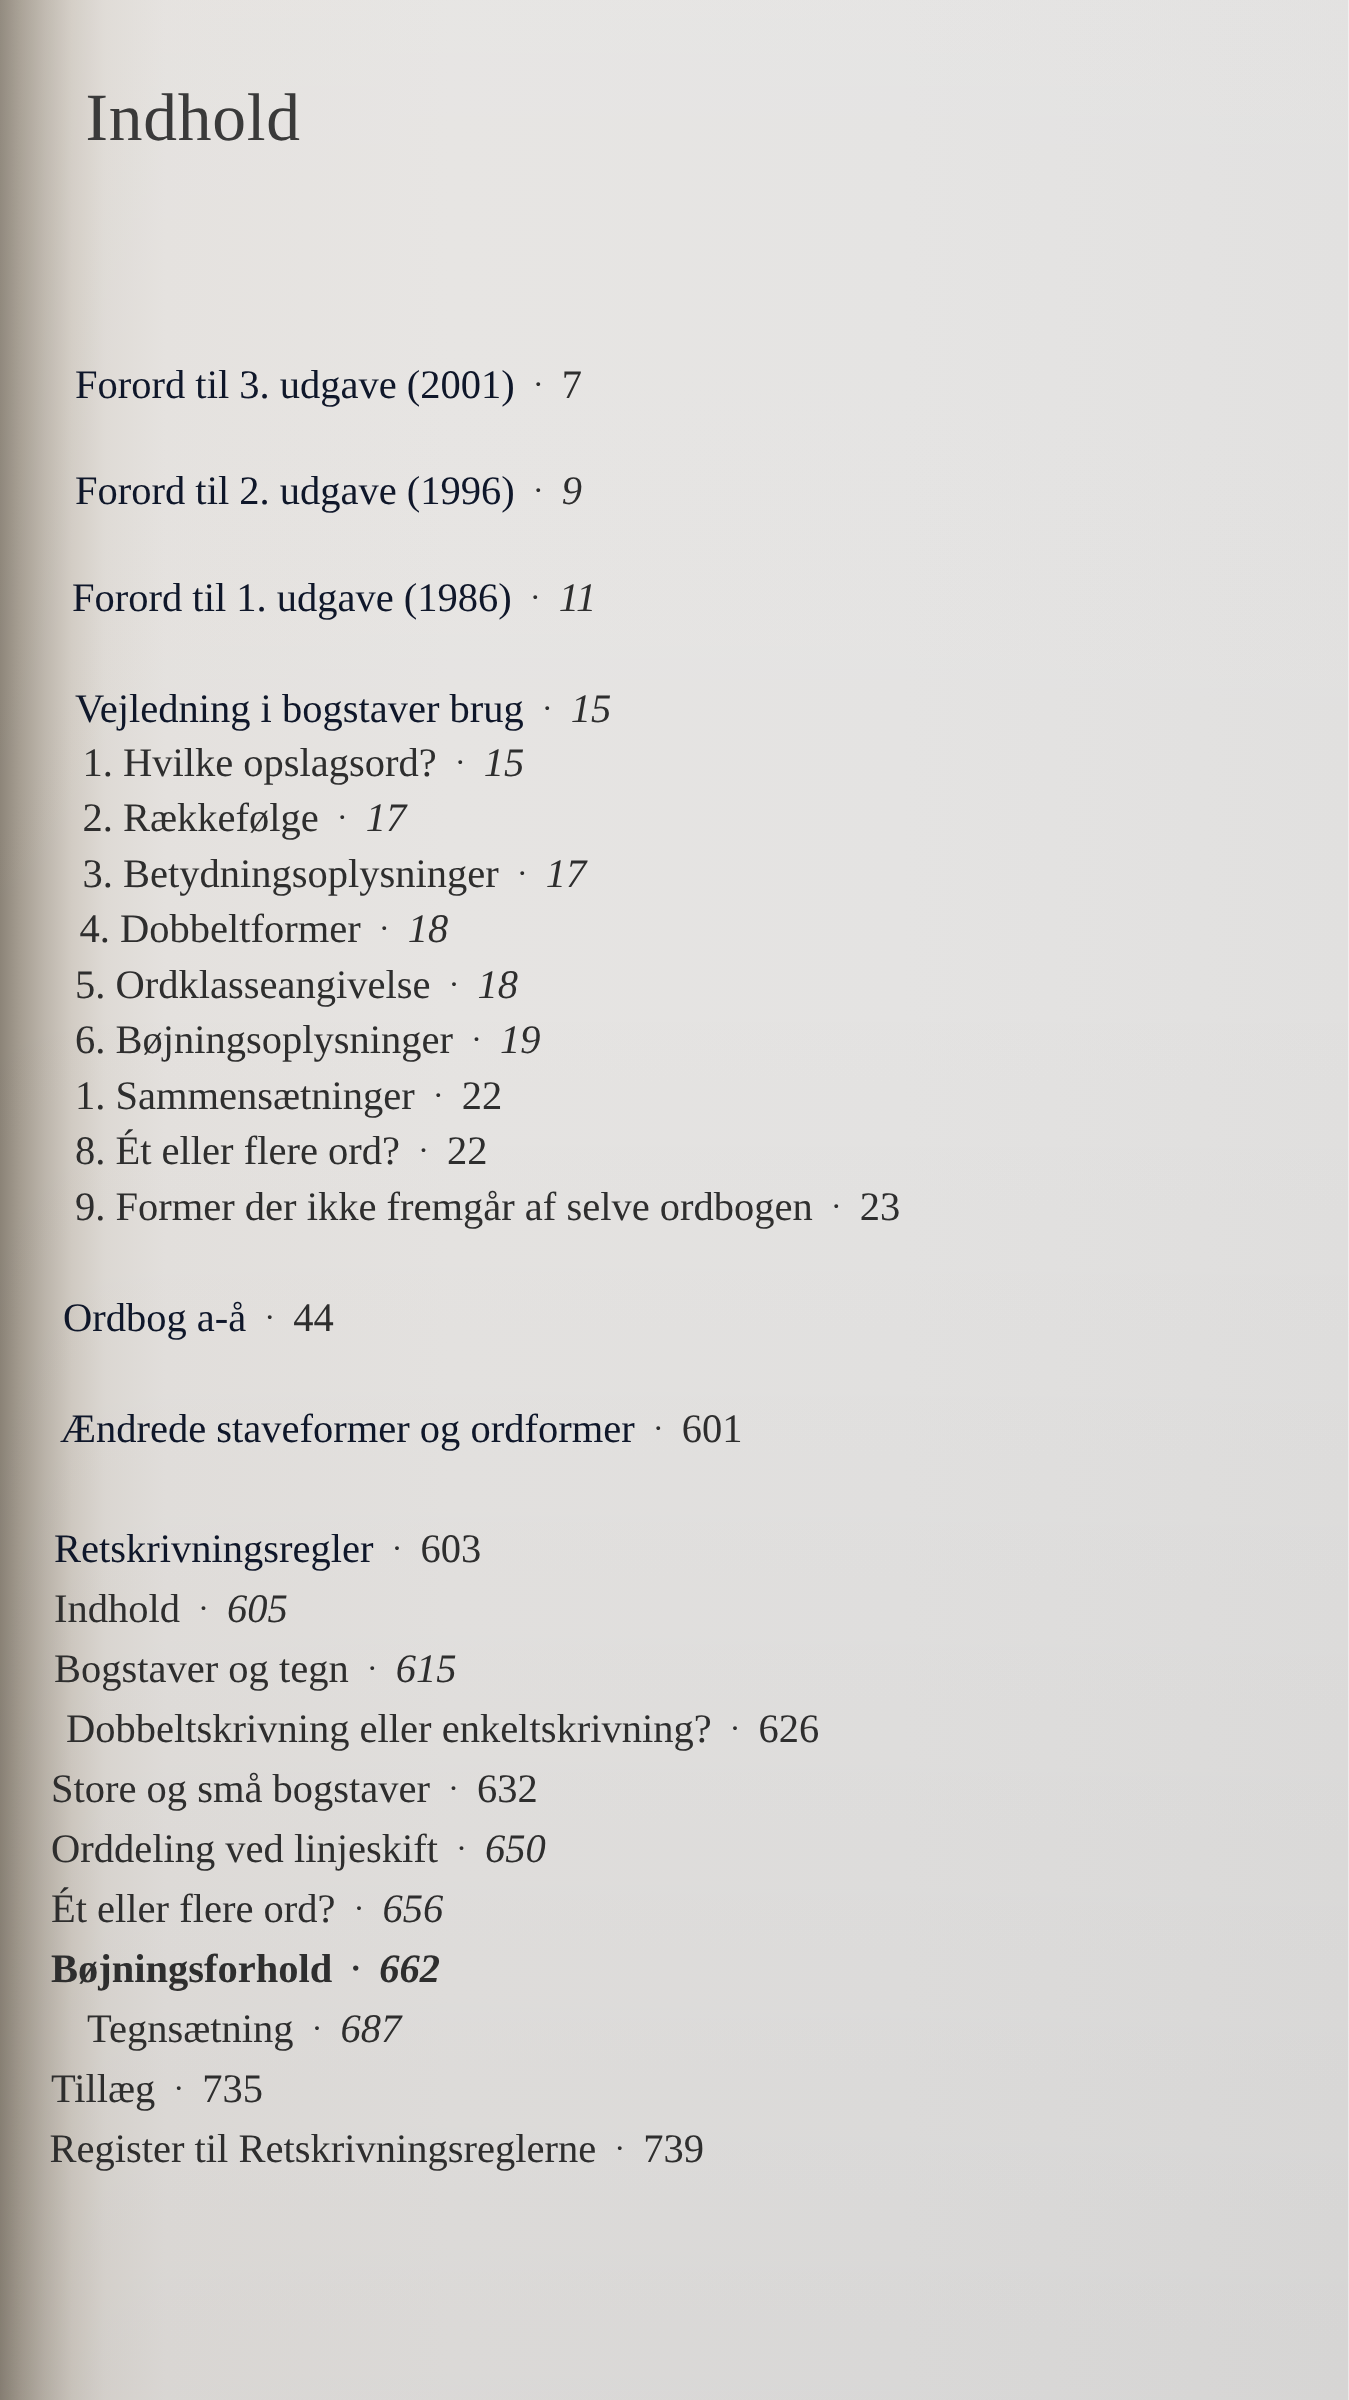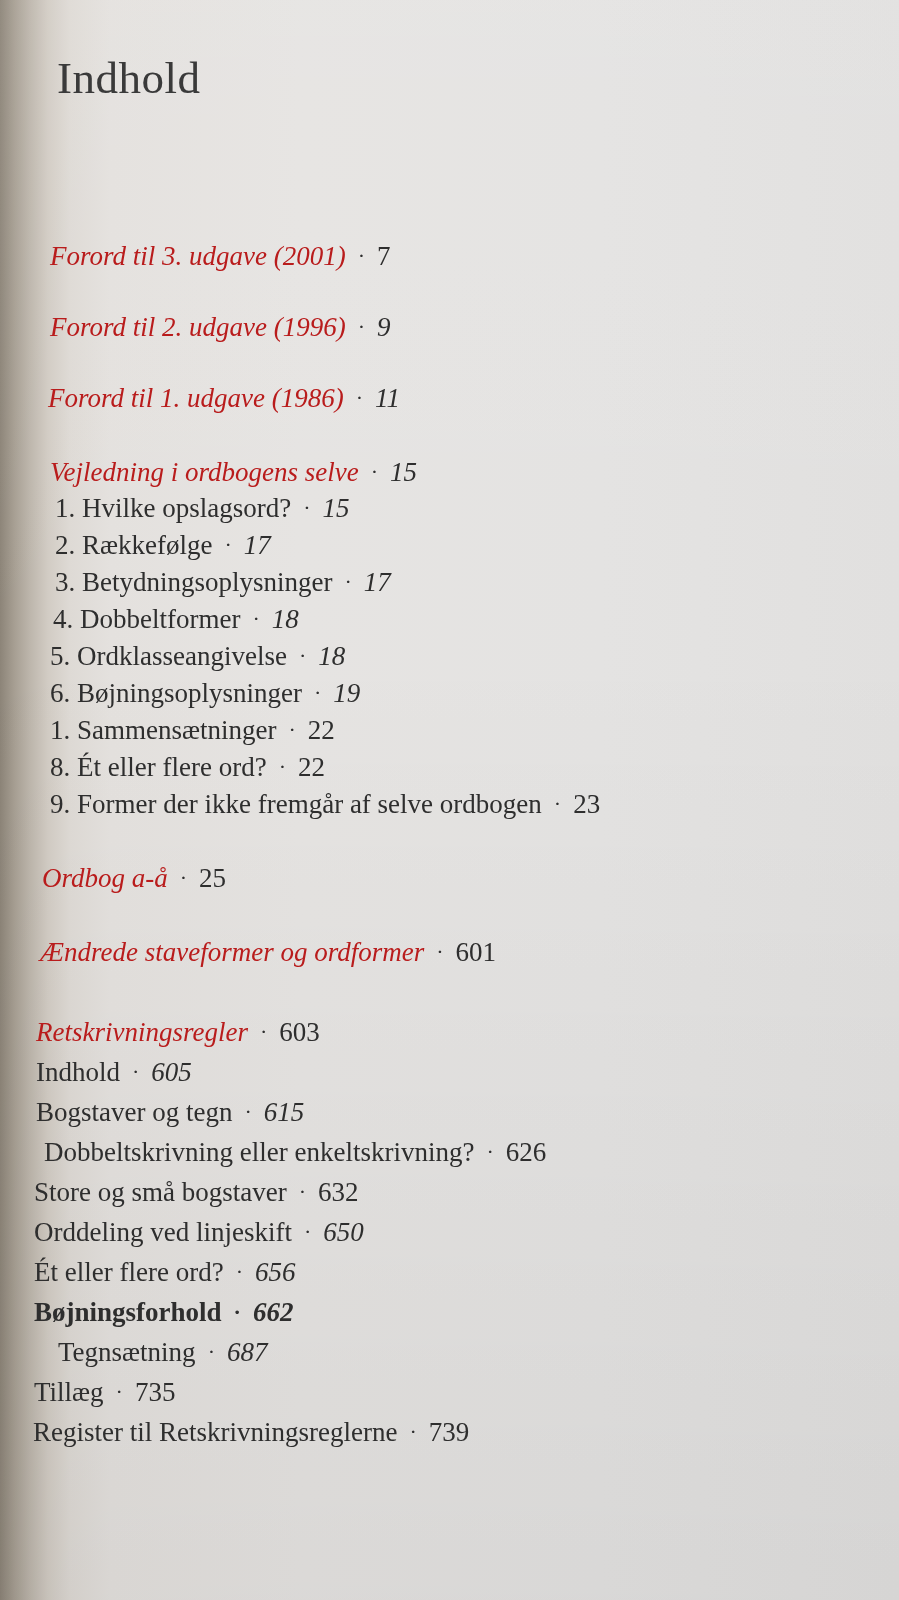--- a/index.html
+++ b/index.html
@@ -27,21 +27,21 @@
       letter-spacing: 0.5px;
       margin: 0;
     }
     .entry {
       position: absolute;
       white-space: nowrap;
       font-size: 27px;
       line-height: 32px;
       color: #2e2e2e;
     }
-    .entry.italic .lbl { font-style: italic; color: #b91c1c; }
+    .entry.italic .lbl { color: #0f172a; }
     .sep { margin: 0 12px 0 12px; font-size: 22px; position: relative; top: -2px; }
     .pg { font-style: italic; }
     .pg.upright { font-style: normal; }
     .entry .lbl { }
   </style>
 </head>
 <body>
 
 <div class="vignette"></div>
 
@@ -51,21 +51,21 @@
   <span class="lbl">Forord til 3. udgave (2001)</span><span class="sep">·</span><span class="pg upright">7</span>
 </div>
 <div class="entry italic" style="left:50px; top:311px;">
   <span class="lbl">Forord til 2. udgave (1996)</span><span class="sep">·</span><span class="pg">9</span>
 </div>
 <div class="entry italic" style="left:48px; top:382px;">
   <span class="lbl">Forord til 1. udgave (1986)</span><span class="sep">·</span><span class="pg">11</span>
 </div>
 
 <div class="entry italic" style="left:50px; top:456px;">
-  <span class="lbl">Vejledning i ordbogens selve</span><span class="sep">·</span><span class="pg">15</span>
+  <span class="lbl">Vejledning i bogstaver brug</span><span class="sep">·</span><span class="pg">15</span>
 </div>
 <div class="entry" style="left:55px; top:492px;">
   <span class="lbl">1. Hvilke opslagsord?</span><span class="sep">·</span><span class="pg">15</span>
 </div>
 <div class="entry" style="left:55px; top:529px;">
   <span class="lbl">2. Rækkefølge</span><span class="sep">·</span><span class="pg">17</span>
 </div>
 <div class="entry" style="left:55px; top:566px;">
   <span class="lbl">3. Betydningsoplysninger</span><span class="sep">·</span><span class="pg">17</span>
 </div>
@@ -82,21 +82,21 @@
   <span class="lbl">1. Sammensætninger</span><span class="sep">·</span><span class="pg upright">22</span>
 </div>
 <div class="entry" style="left:50px; top:751px;">
   <span class="lbl">8. Ét eller flere ord?</span><span class="sep">·</span><span class="pg upright">22</span>
 </div>
 <div class="entry" style="left:50px; top:788px;">
   <span class="lbl">9. Former der ikke fremgår af selve ordbogen</span><span class="sep">·</span><span class="pg upright">23</span>
 </div>
 
 <div class="entry italic" style="left:42px; top:862px;">
-  <span class="lbl">Ordbog a-å</span><span class="sep">·</span><span class="pg upright">25</span>
+  <span class="lbl">Ordbog a-å</span><span class="sep">·</span><span class="pg upright">44</span>
 </div>
 
 <div class="entry italic" style="left:40px; top:936px;">
   <span class="lbl">Ændrede staveformer og ordformer</span><span class="sep">·</span><span class="pg upright">601</span>
 </div>
 
 <div class="entry italic" style="left:36px; top:1016px;">
   <span class="lbl">Retskrivningsregler</span><span class="sep">·</span><span class="pg upright">603</span>
 </div>
 <div class="entry" style="left:36px; top:1056px;">

